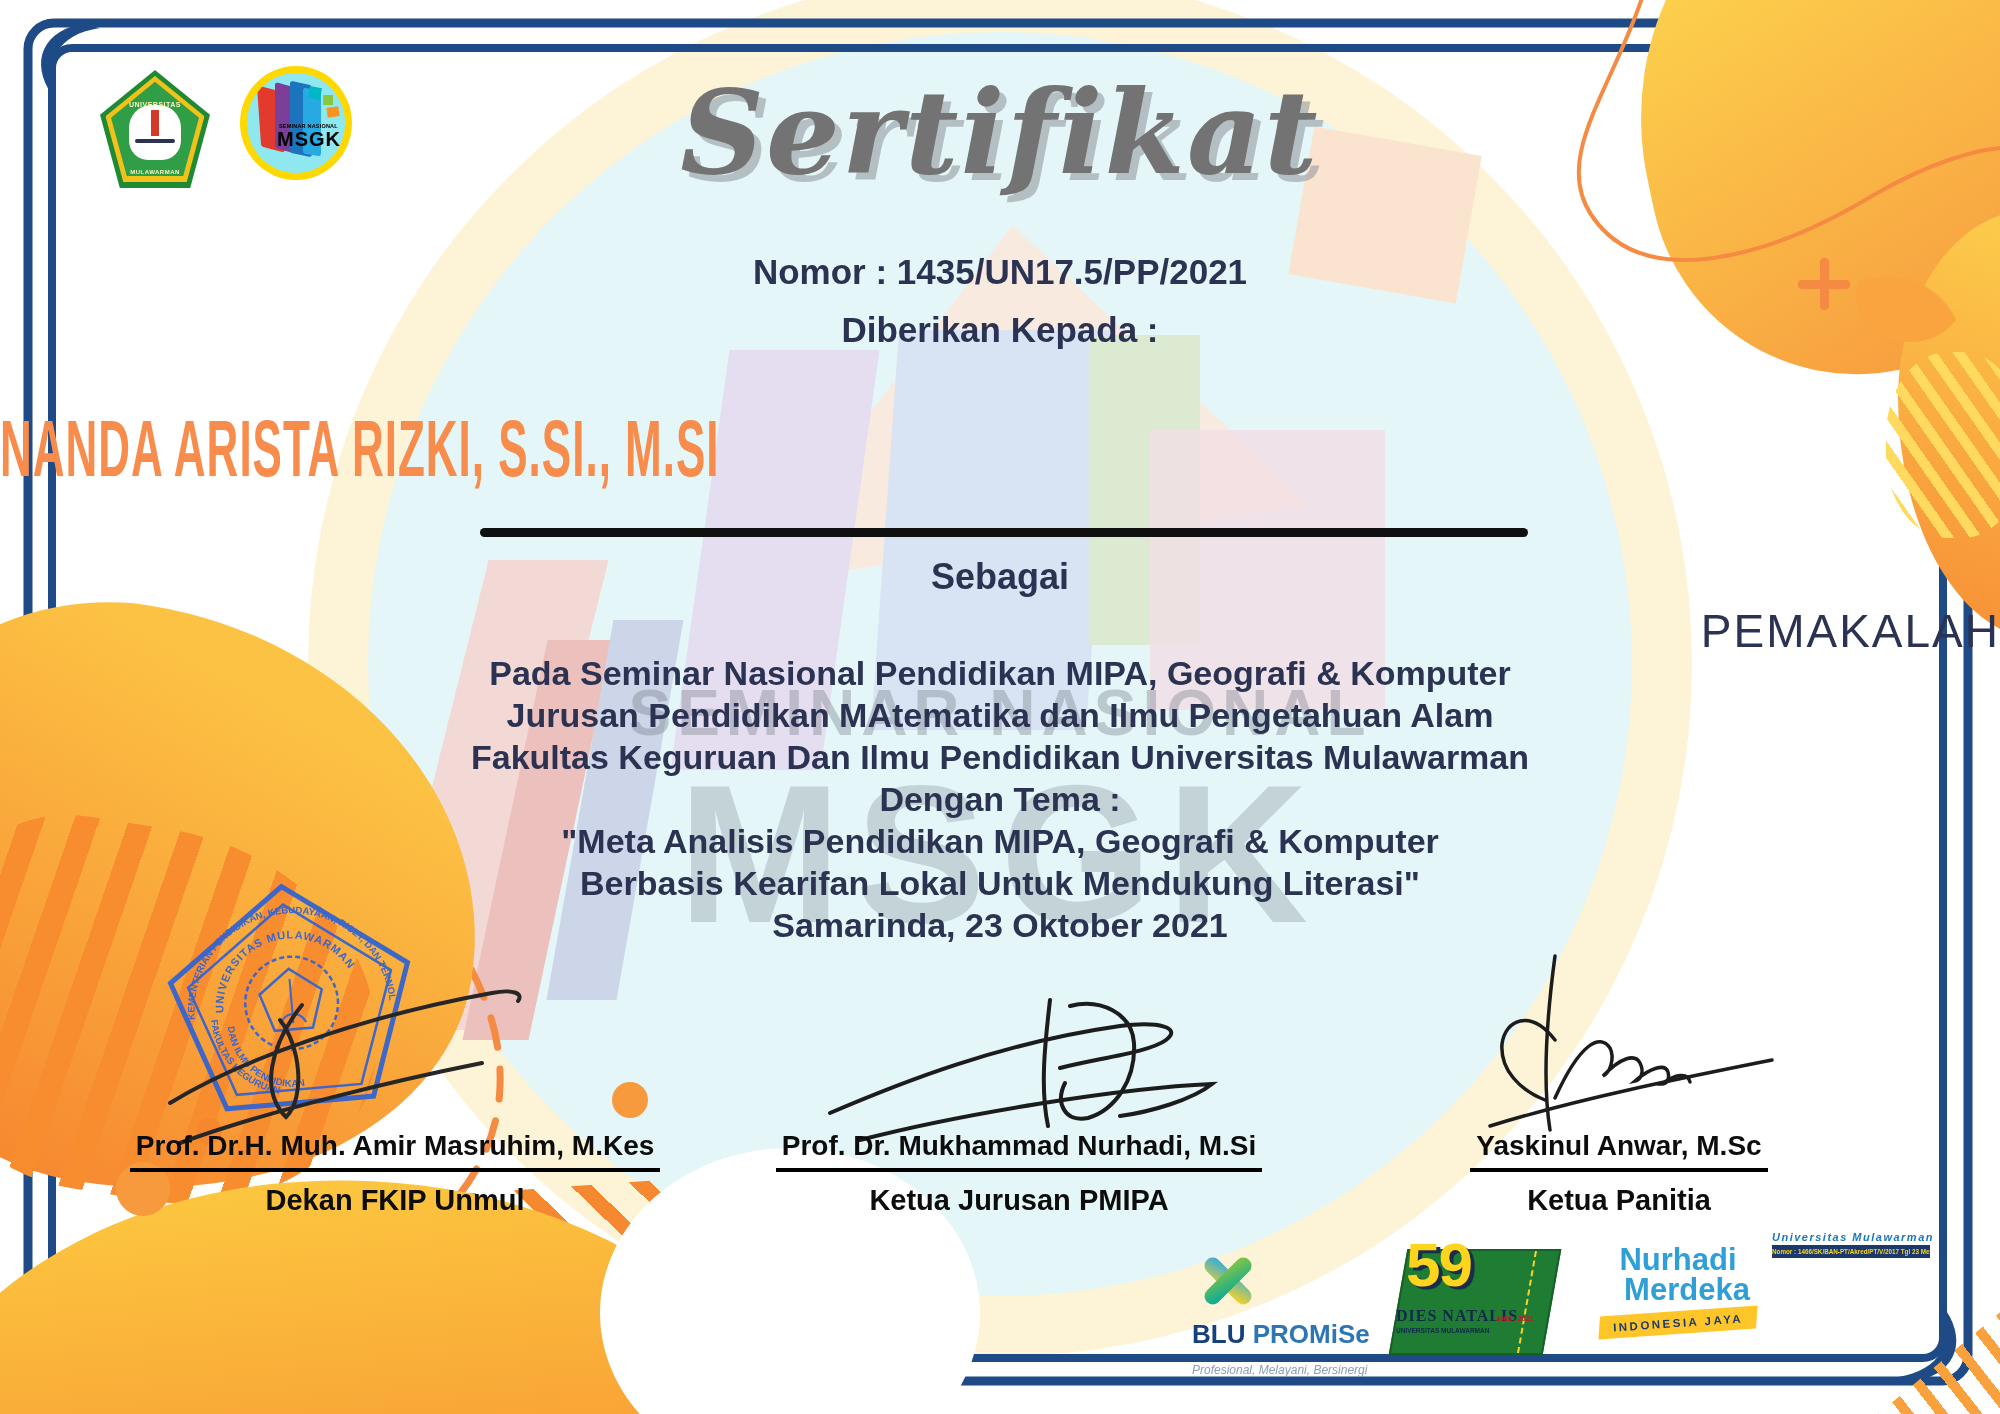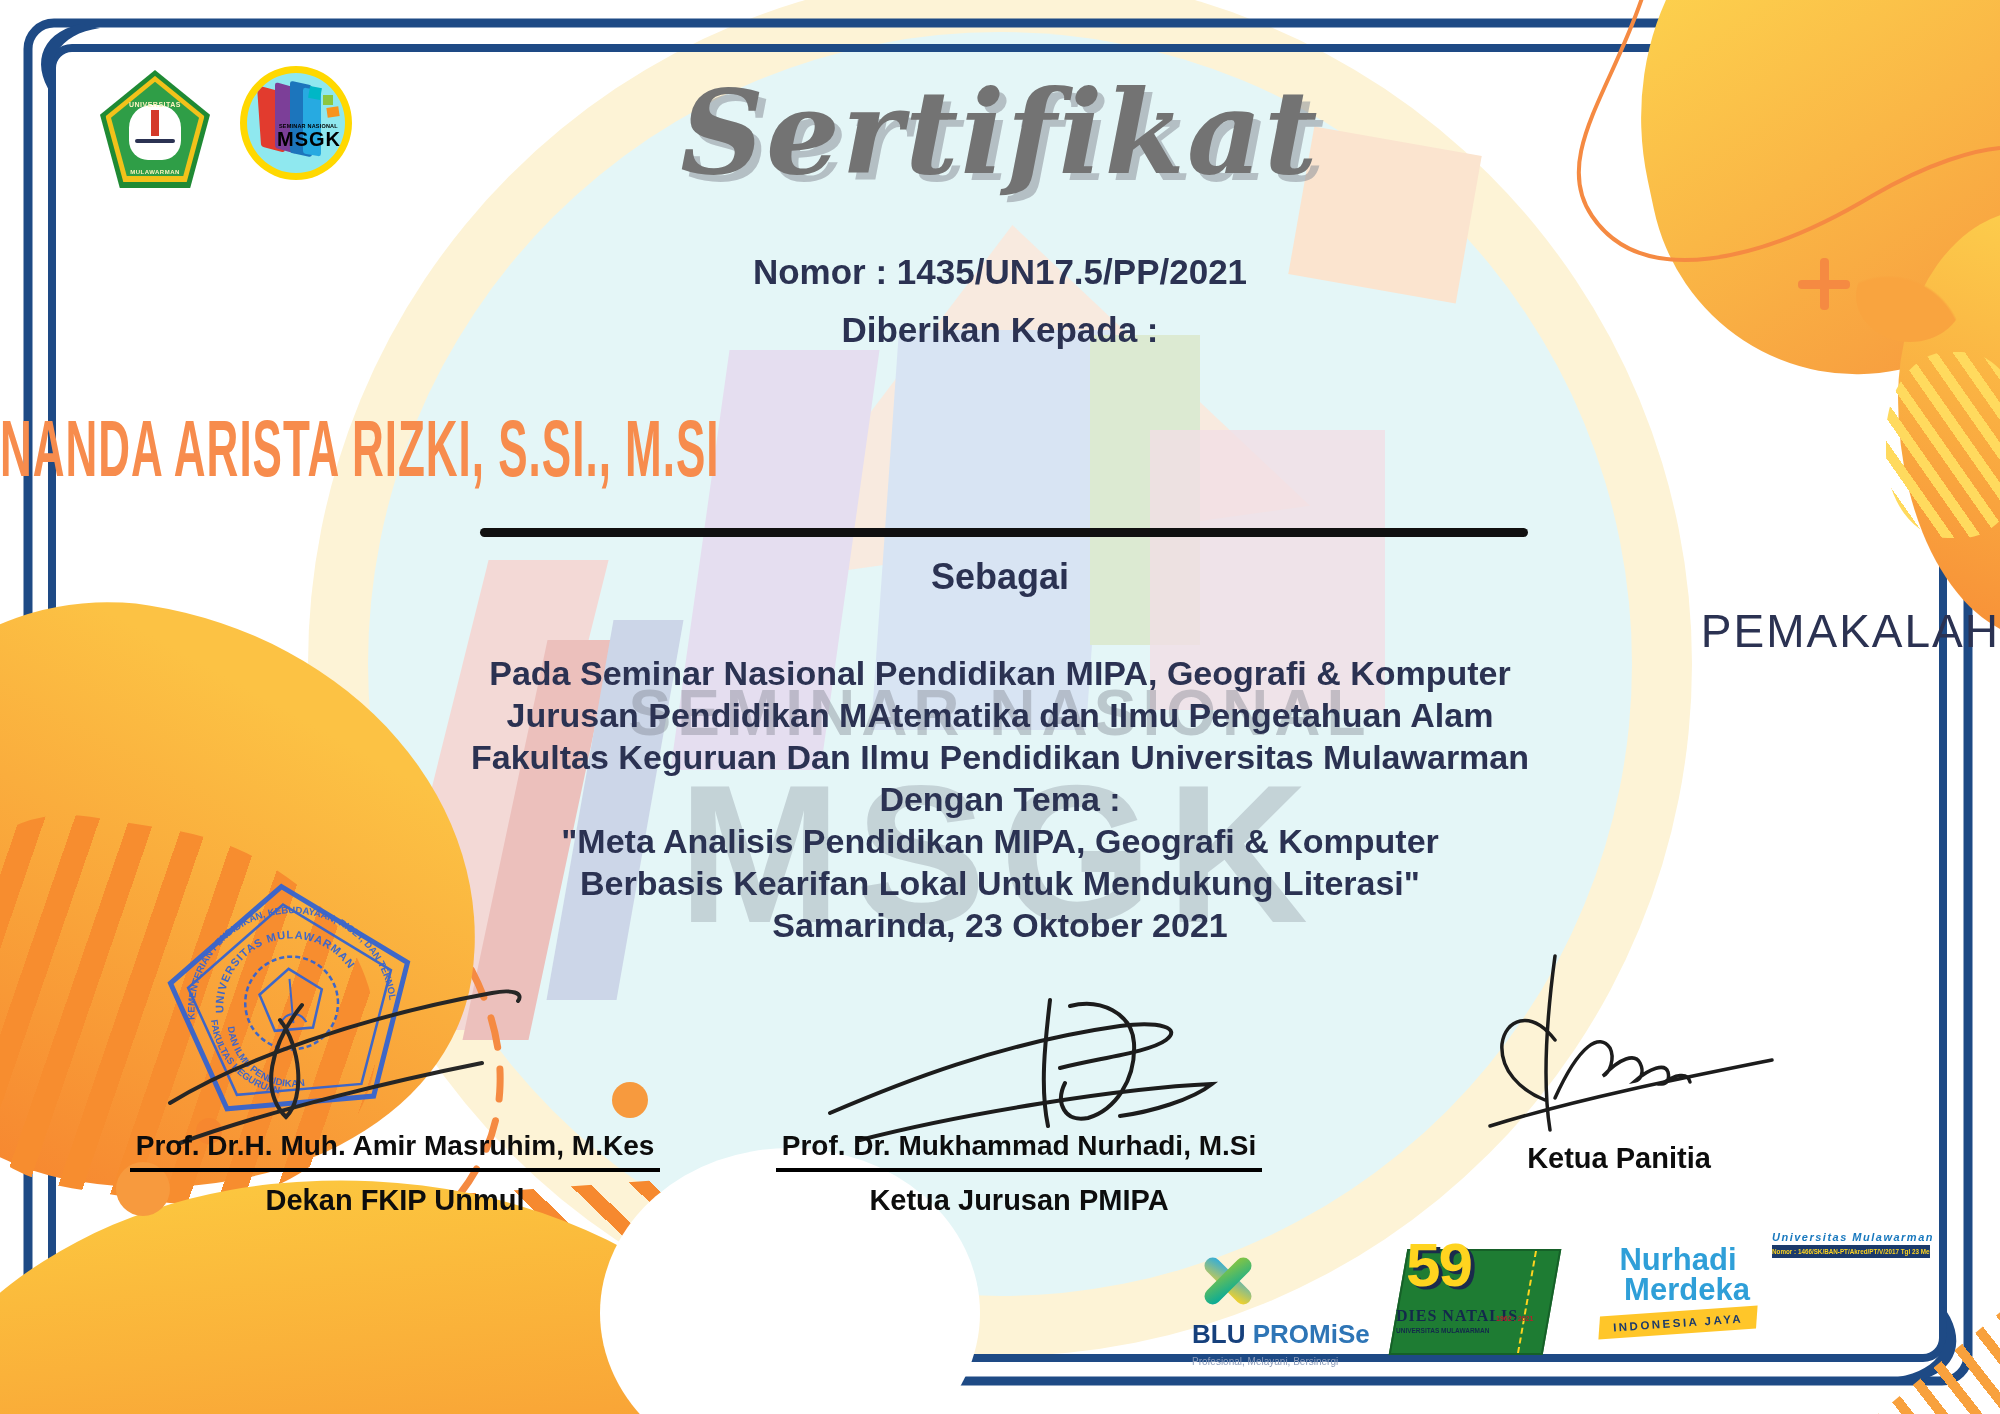--- a/index.html
+++ b/index.html
@@ -130,21 +130,21 @@
   .sig-svg{position:absolute;}
   .stamp{position:absolute;left:165px;top:880px;width:252px;height:232px;transform:rotate(-5deg);opacity:.92;}
 
   
   .flogo{position:absolute;top:1245px;height:125px;}
   .blu{left:1192px;width:205px;}
   .blu-icon{margin:0 auto;width:72px;height:72px;}
   .blu-text{font-size:26px;margin-top:-2px;white-space:nowrap;}
   .blu-b{font-weight:900;color:#16407c;}
   .blu-l{font-weight:bold;color:#2e75b6;}
-  .blu-tag{font-size:10px;color:#8a9ab8;margin-top:6px;}
+  .blu-tag{font-size:12px;font-style:italic;color:#8a9ab8;margin-top:13px;}
 
   .dies{left:1392px;width:175px;}
   .dies-green{position:absolute;left:6px;top:4px;width:150px;height:102px;background:#1e7c33;
               transform:skewX(-10deg);border:2px solid #166028;}
   .dies-strip{position:absolute;right:6px;top:0;width:16px;height:100%;
               border-left:2px dashed #ffd41f;}
   .dies-59{position:absolute;left:14px;top:-16px;font-size:62px;font-weight:900;color:#ffd41f;
            text-shadow:4px 3px 0 #1a2b4c;letter-spacing:-2px;}
   .dies-t1{position:absolute;left:4px;top:62px;font-family:"Liberation Serif",serif;
            font-size:16px;font-weight:bold;color:#13294b;letter-spacing:1px;white-space:nowrap;}
@@ -316,20 +316,21 @@
 
   <div class="sig-block" style="left:95px;top:1130px;">
     <div class="sig-name">Prof. Dr.H. Muh. Amir Masruhim, M.Kes</div>
     <div class="sig-title">Dekan FKIP Unmul</div>
   </div>
   <div class="sig-block" style="left:719px;top:1130px;">
     <div class="sig-name">Prof. Dr. Mukhammad Nurhadi, M.Si</div>
     <div class="sig-title">Ketua Jurusan PMIPA</div>
   </div>
   <div class="sig-block" style="left:1319px;top:1130px;">
+    <div class="sig-name">Yaskinul Anwar, M.Sc</div>
     <div class="sig-title">Ketua Panitia</div>
   </div>
 
   <div class="flogo blu">
     <svg class="blu-icon" viewBox="0 0 70 70">
       <defs>
         <linearGradient id="bg1" x1="0" y1="0" x2="1" y2="1">
           <stop offset="0" stop-color="#29abe2"></stop>
             <stop offset="1" stop-color="#ffd41f"></stop>
         </linearGradient>

